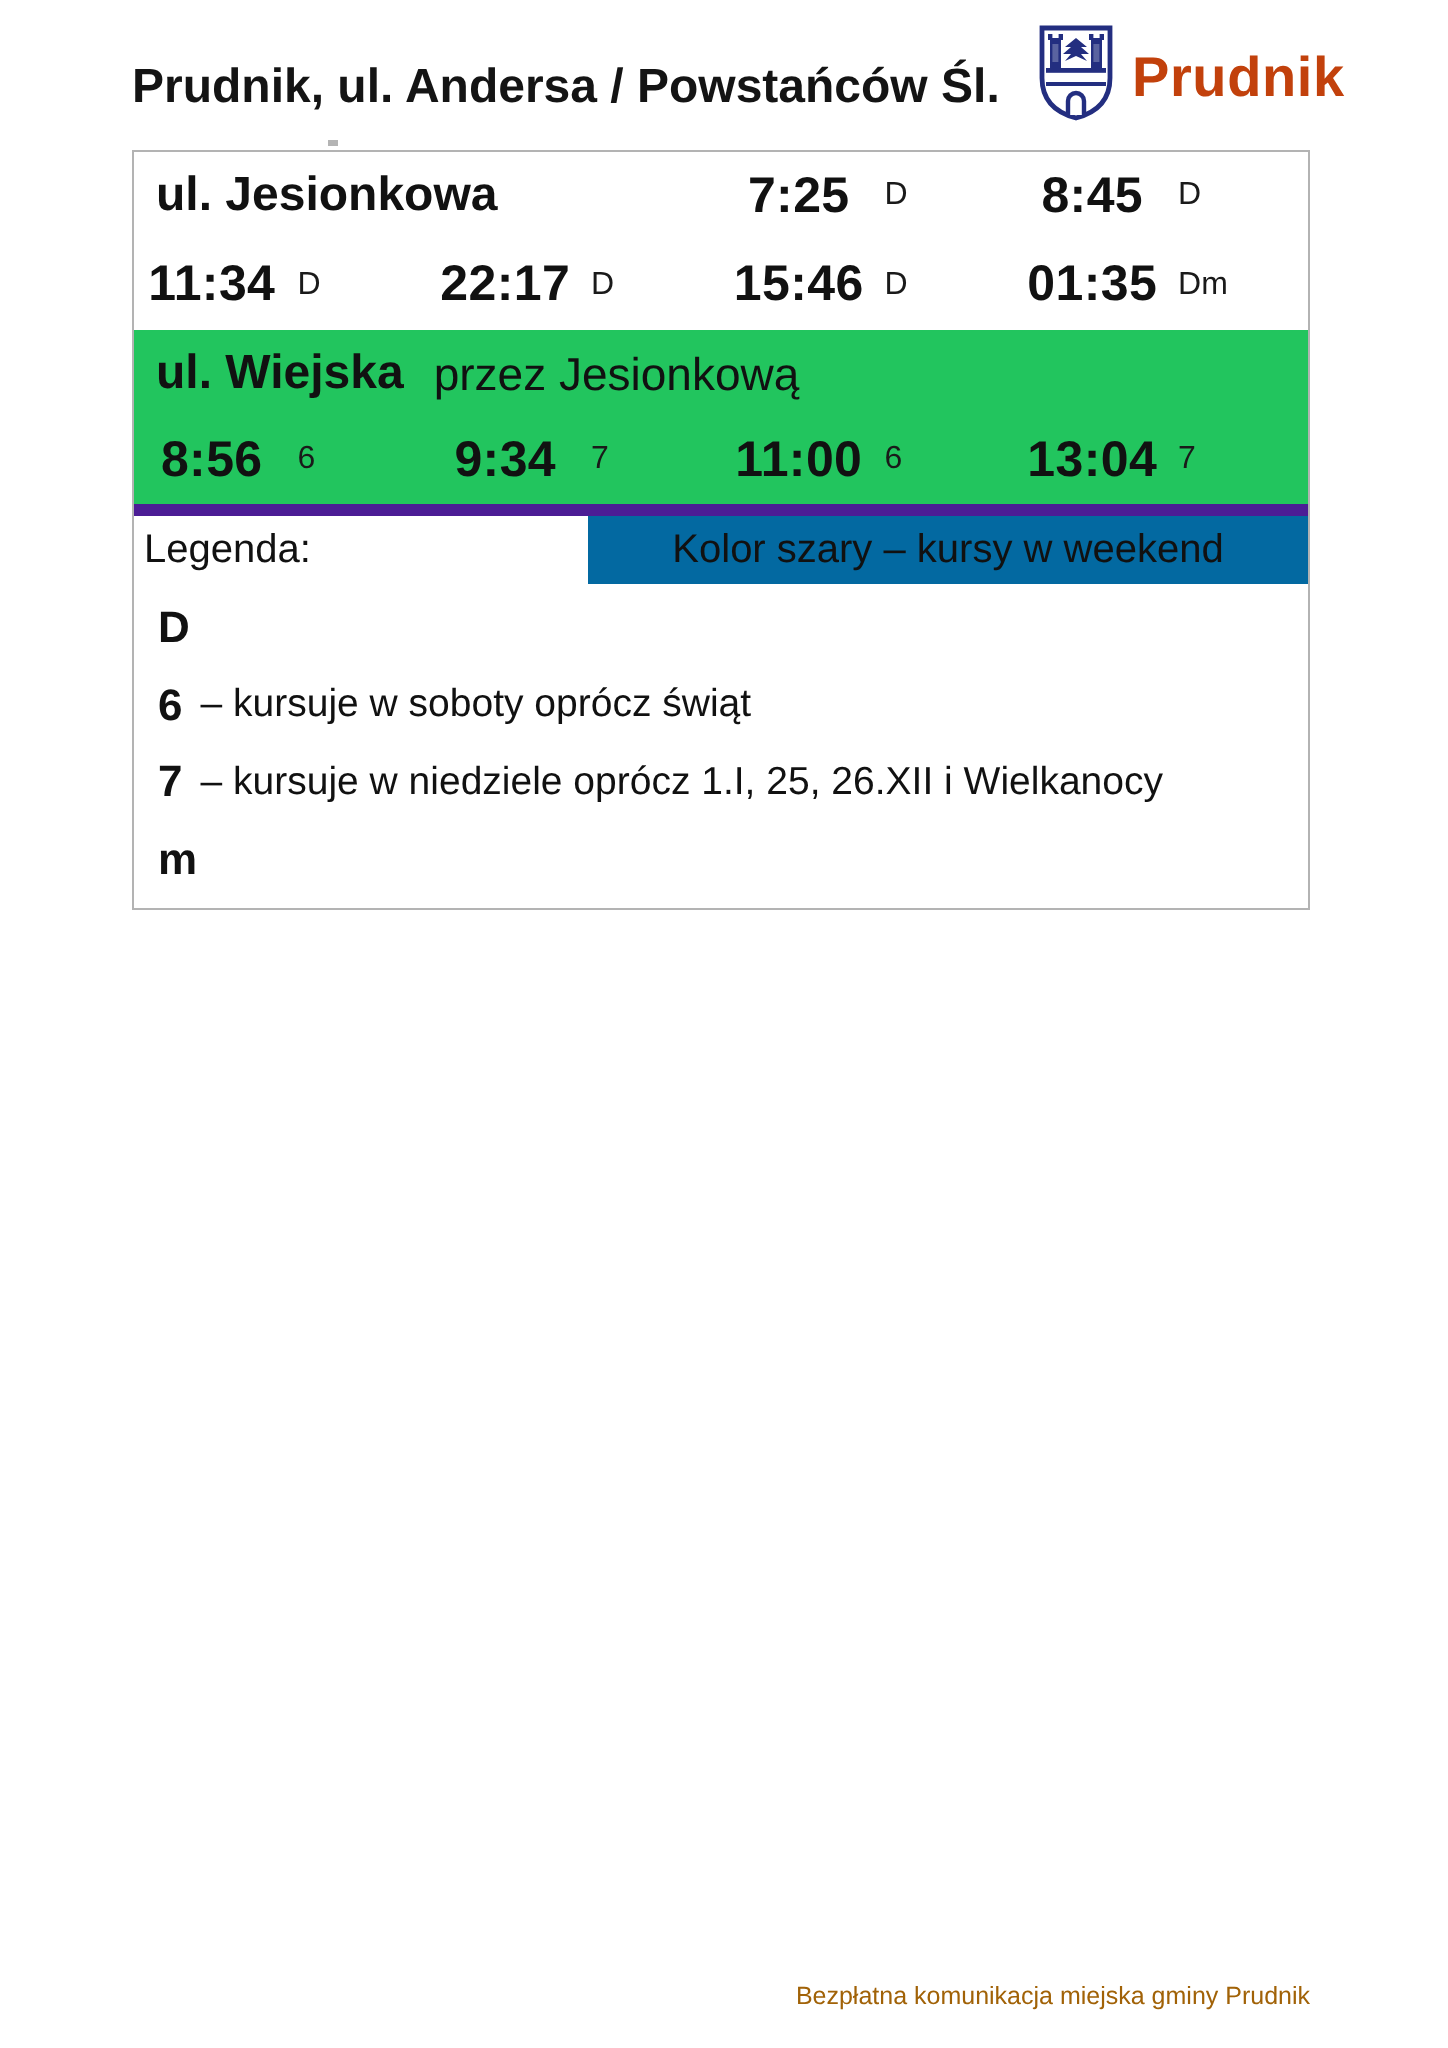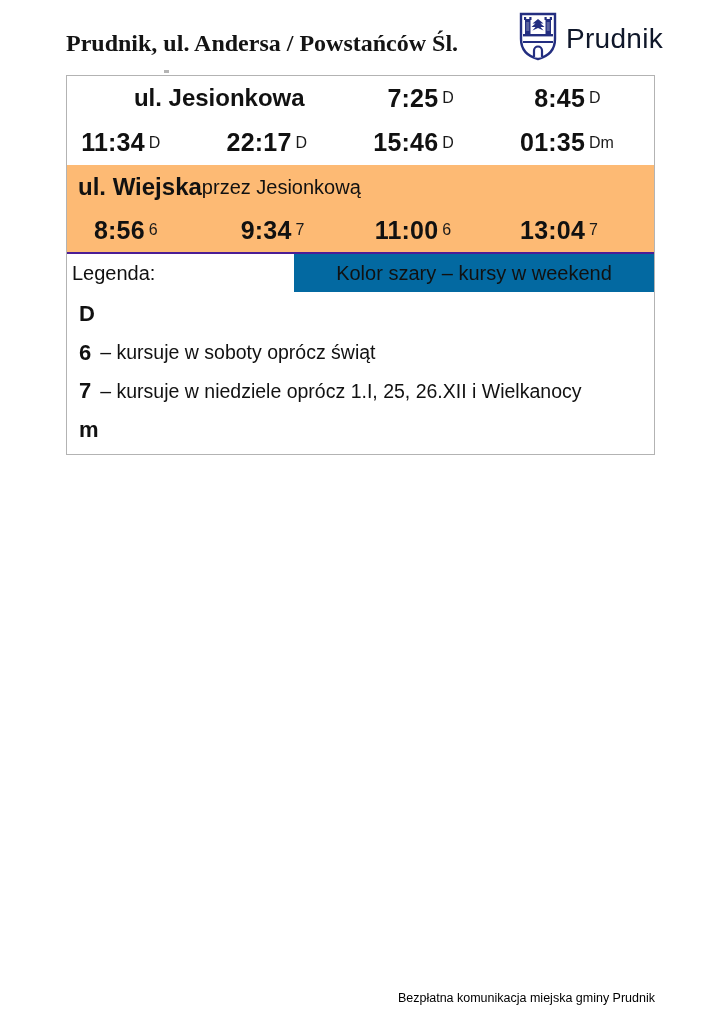--- a/index.html
+++ b/index.html
@@ -17,34 +17,33 @@
 
   
   .title {
     position: absolute;
     left: 66px;
     top: 30px;
     font-size: 24px;
     font-weight: bold;
     color: #141414;
     white-space: nowrap;
-    font-family: Liberation Serif, serif;
   }
   .logo {
     position: absolute;
     left: 519px;
     top: 12px;
     display: flex;
     align-items: center;
     gap: 9px;
   }
   .logo-text {
     font-size: 28px;
-    font-weight: normal;
-    color: #0f172a;
+    font-weight: bold;
+    color: #c2410c;
     letter-spacing: 0.3px;
   }
 
   
   .timetable {
     position: absolute;
     left: 66px;
     top: 75px;
     width: 589px;
     border: 1px solid #b3b3b3;
@@ -58,46 +57,46 @@
     height: 3px;
     background: #b4b4b4;
   }
   .tt-grid {
     display: grid;
     grid-template-columns: repeat(4, 1fr);
     grid-auto-rows: 44.5px;
   }
   .tt-grid.weekend {
     grid-auto-rows: 43.5px;
-    background: #fdba74;
+    background: #22c55e;
   }
   .stop-cell {
     display: flex;
     align-items: center;
     padding-left: 11px;
     white-space: nowrap;
   }
   .stop-name { font-size: 24px; font-weight: bold; }
-  .stop-note { font-size: 20px; padding-top: 2px; }
+  .stop-note { font-size: 23px; margin-left: 15px; padding-top: 2px; }
   .dep-cell { display: flex; align-items: center; }
   .dep-time {
     display: inline-block;
     width: 53%;
-    text-align: right;
+    text-align: center;
     font-size: 25px;
     font-weight: bold;
     letter-spacing: 0.2px;
   }
   .dep-tag { font-size: 16px; margin-left: 4px; color: #1a1a1a; }
 
   
   .legend-header {
     display: flex;
     height: 40px;
-    border-top: 2px solid #4c1d95;
+    border-top: 6px solid #4c1d95;
   }
   .legend-label-cell {
     width: 227px;
     display: flex;
     align-items: center;
     padding-left: 5px;
     font-size: 20px;
     background: #ffffff;
   }
   .legend-weekend-cell {
@@ -122,21 +121,21 @@
   .legend-text { font-size: 19.5px; }
 
   
   .footer {
     position: absolute;
     right: 69px;
     bottom: 18px;
     text-align: right;
     font-size: 12.5px;
     line-height: 1.18;
-    color: #000000;
+    color: #a16207;
     font-weight: 500;
   }
 </style>
 </head>
 <body>
 
 <div class="page">
 
   <div class="title">Prudnik, ul. Andersa / Powstańców Śl.</div>
 
@@ -165,21 +164,21 @@
       </svg>
     </span>
     <span class="logo-text">Prudnik</span>
   </div>
 
   <div class="timetable">
     <div class="stray"></div>
 
     <div>
         <div class="tt-grid">
-          <div class="stop-cell" style="grid-column: span 2; justify-content: center;">
+          <div class="stop-cell" style="grid-column: span 2;">
             <span class="stop-name">ul. Jesionkowa</span>
           </div>
           <div class="dep-cell">
             <span class="dep-time">7:25</span>
             <span class="dep-tag">D</span>
           </div>
           <div class="dep-cell">
             <span class="dep-time">8:45</span>
             <span class="dep-tag">D</span>
           </div>

